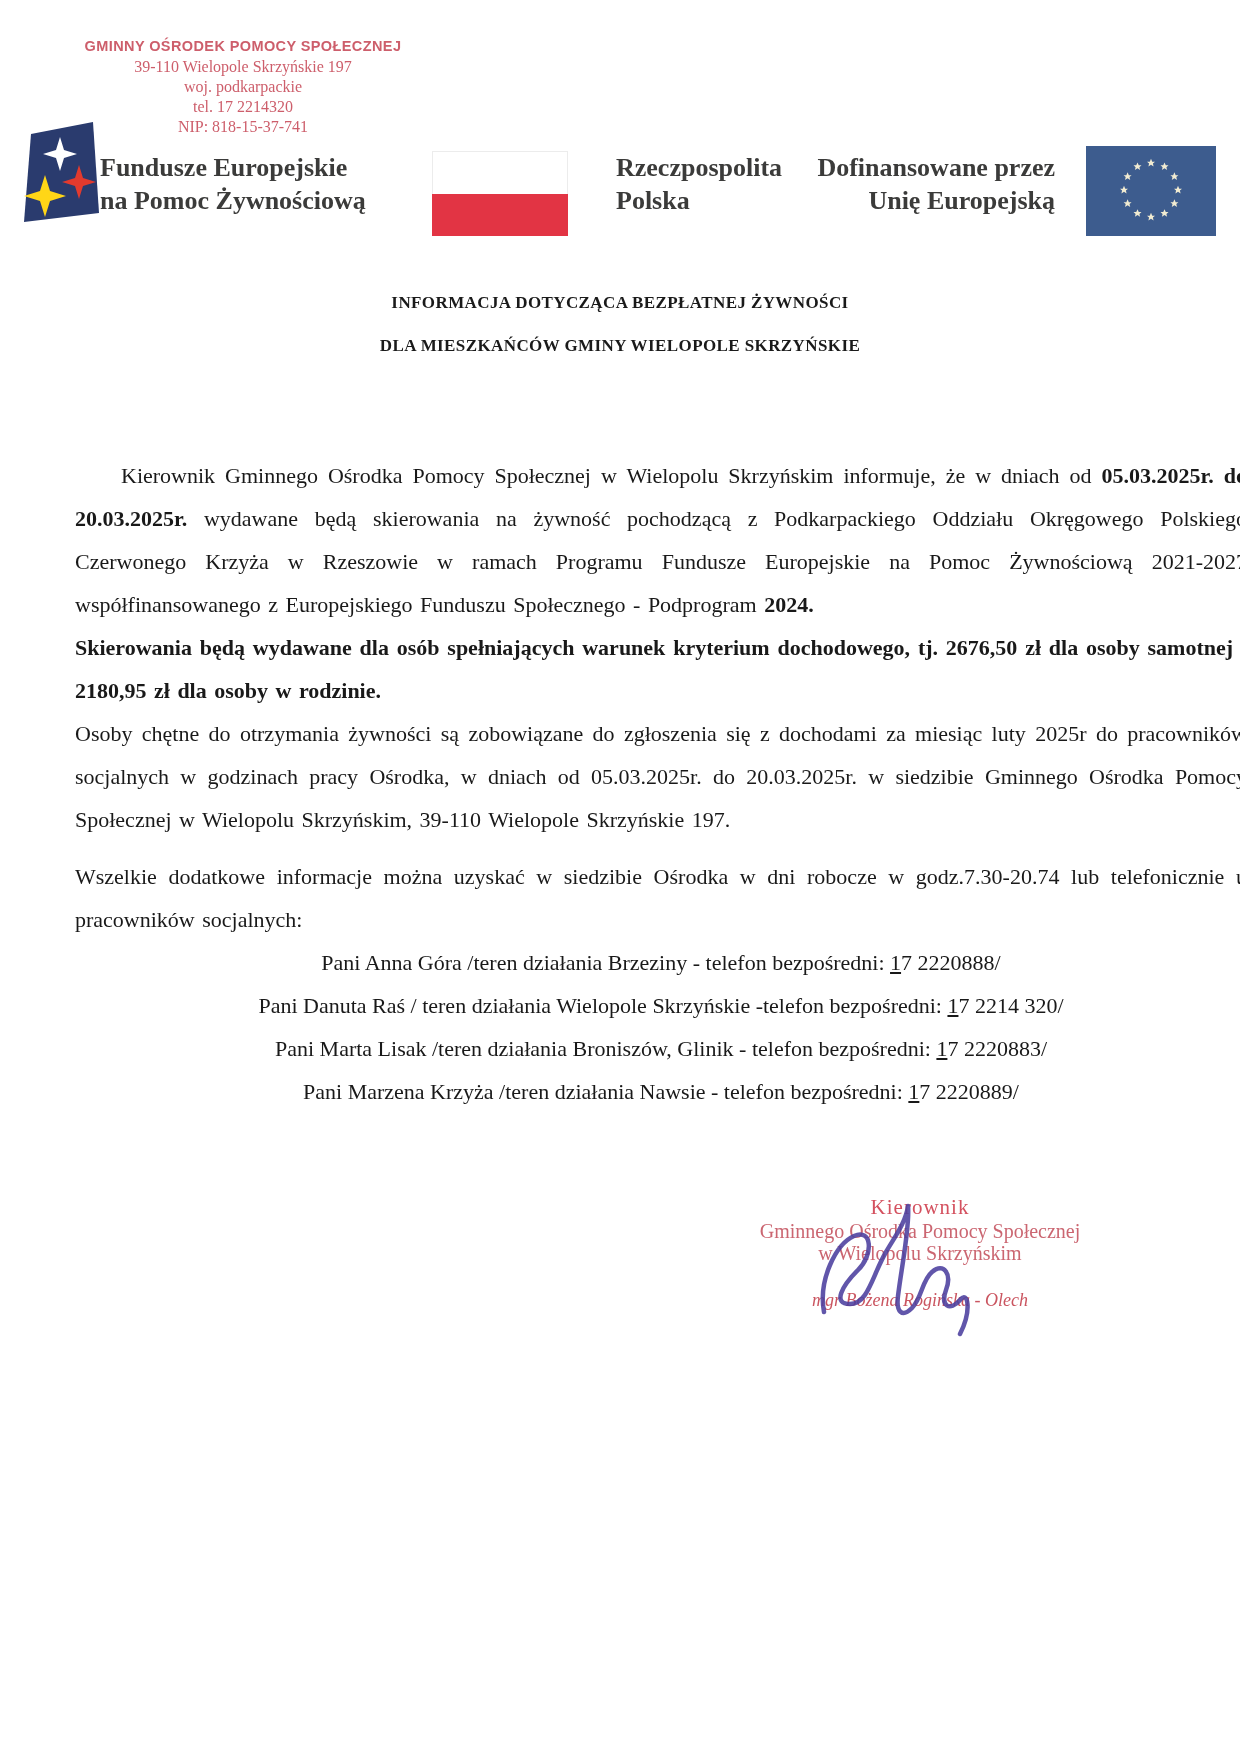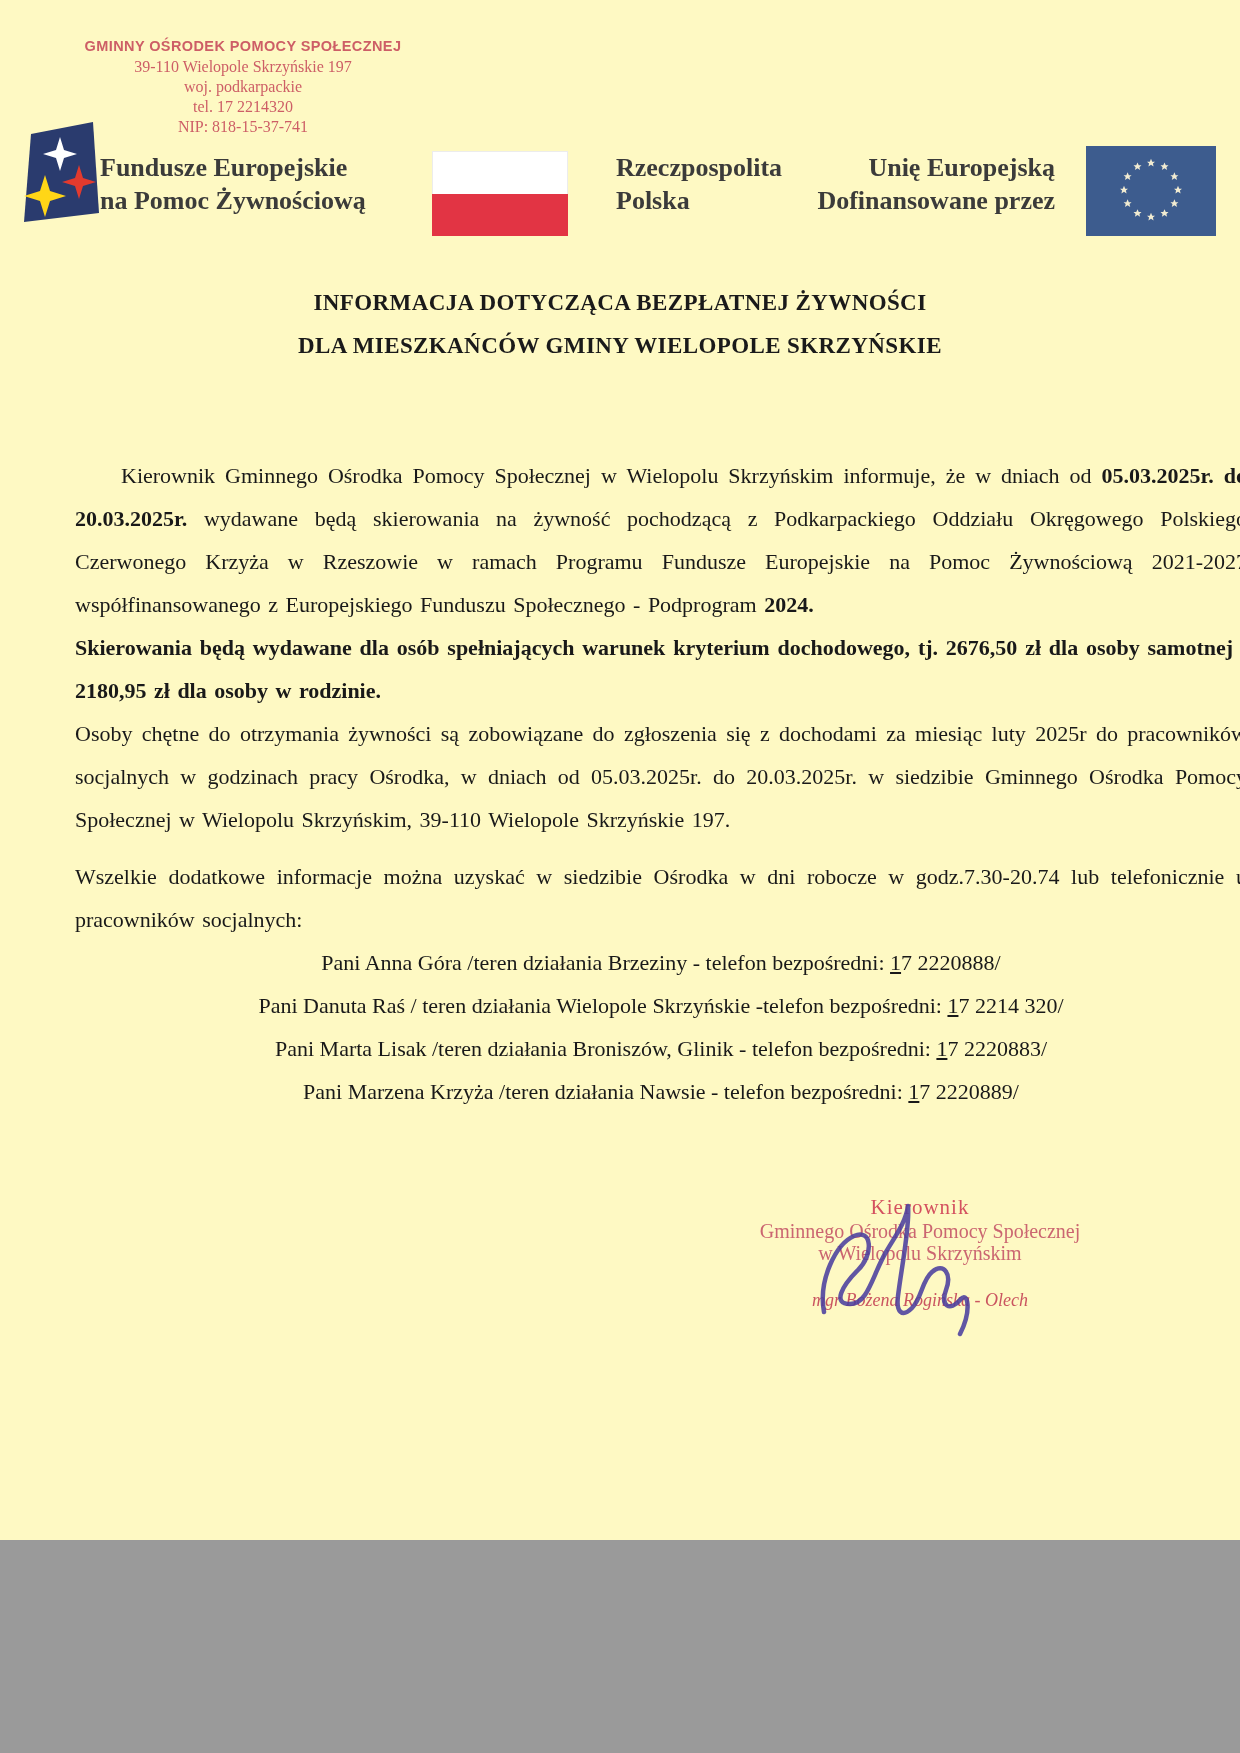--- a/index.html
+++ b/index.html
@@ -1,19 +1,19 @@
 <!DOCTYPE html>
 <html><head>
 <meta charset="utf-8">
 <style>
   html,body{margin:0;padding:0;background:#9a9a9a;}
   .page{
     position:relative;
-    width:1240px;height:1540px;
-    background:#fef9c3;
+    width:1240px;height:1753px;
+    background:#ffffff;
     margin:0 auto;
     overflow:hidden;
     font-family:"Liberation Serif", serif;
     color:#1b1b1b;
   }
   
   .stamp{
     position:absolute;left:78px;top:36px;width:330px;
     text-align:center;color:#c9515f;opacity:.92;
   }
@@ -29,21 +29,21 @@
   .fe-text{left:100px;}
   .pl-text{left:616px;}
   .eu-text{left:710px;width:345px;text-align:right;}
   .pl-flag{position:absolute;left:432px;top:151px;width:136px;height:85px;}
   .pl-flag .w{height:43px;background:#ffffff;border:1px solid #ececec;border-bottom:none;box-sizing:border-box;}
   .pl-flag .r{height:42px;}
   .eu-flag{position:absolute;left:1086px;top:146px;}
   
   .doc-title{
     position:absolute;left:0;right:0;top:281px;
-    text-align:center;font-weight:bold;font-size:23px;line-height:43px;
+    text-align:center;font-weight:bold;font-size:17px;line-height:43px;
     letter-spacing:.4px;color:#1a1a1a;
   }
   
   .body-text{
     position:absolute;left:35px;top:454px;width:1172px;
     font-size:22px;line-height:43px;color:#191919;margin-left:40px;
   }
   .body-text p{margin:0;text-align:justify;word-spacing:2px;}
   .p-indent{text-indent:46px;}
   .p-gap{margin-top:14px !important;}
@@ -88,22 +88,22 @@
   <div class="pl-flag">
     <div class="w"></div>
     <div class="r" style="background:#e23444"></div>
   </div>
   <div class="logo-text pl-text">
     <div>Rzeczpospolita</div>
     <div>Polska</div>
   </div>
 
   <div class="logo-text eu-text">
+    <div>Dofinansowane przez</div>
     <div>Unię Europejską</div>
-    <div>Dofinansowane przez</div>
   </div>
   <svg class="eu-flag" width="130" height="90" viewBox="0 0 130 90">
     <defs>
       <path id="eustar" d="M0,-4.2 L1.25,-1.3 L4,-1.3 L1.9,0.55 L2.6,3.4 L0,1.7 L-2.6,3.4 L-1.9,0.55 L-4,-1.3 L-1.25,-1.3 Z"></path>
     </defs>
     <rect x="0" y="0" width="130" height="90" fill="#3d5c8e"></rect>
     <g fill="#f2ecd2">
       <use href="#eustar" x="65" y="17"></use>
       <use href="#eustar" x="78.5" y="20.6"></use>
       <use href="#eustar" x="88.4" y="30.5"></use>

